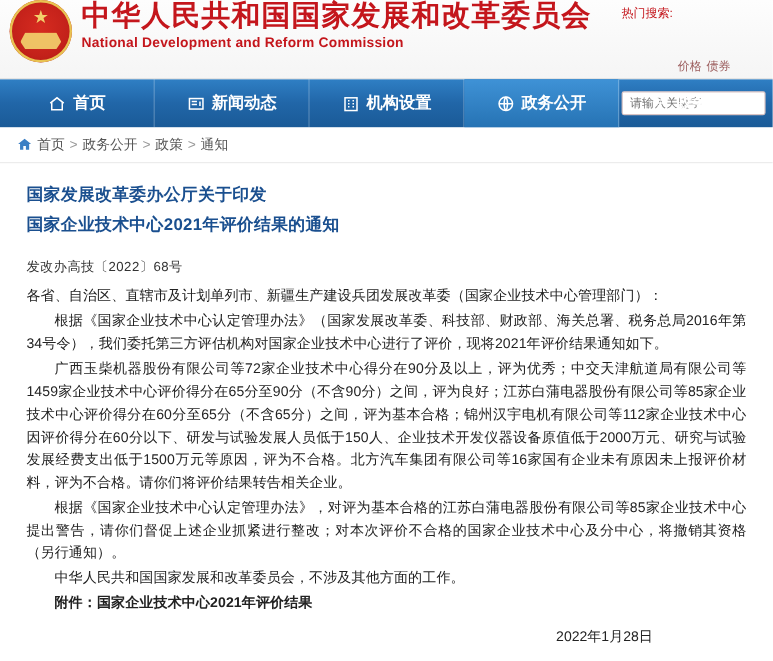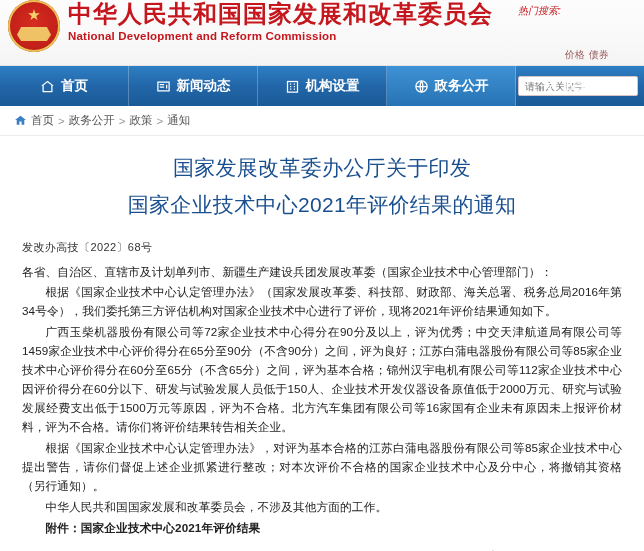--- a/index.html
+++ b/index.html
@@ -71,21 +71,21 @@
     white-space: nowrap;
   }
   .header-right {
     position: absolute;
     right: 6px; top: 4px;
     width: 120px;
     font-size: 10px;
     color: #b6242a;
   }
   .hot-line { display:flex; gap:4px; white-space: nowrap; overflow: hidden; }
-  .hot-label { color: #c4161c; font-style: italic; }
+  .hot-label { color: #c4161c; }
   .hot-item { color: #9b5c5c; margin-top: 44px; }
   .search-box {
     margin-top: 14px;
     height: 20px;
     border: 1px solid #d9c3c3;
     background: #fff;
     display: flex;
     align-items: center;
     padding: 0 4px;
     border-radius: 2px;
@@ -143,24 +143,23 @@
   .crumb .home-ico { color:#3b7fc4; display:inline-flex; }
   .crumb a { color: #555; text-decoration: none; }
   .crumb .sep { color: #999; }
   .crumb .cur { color: #555; }
 
   
   .article {
     padding: 14px 22px 0 22px;
   }
   .doc-title {
-    text-align: center;
     color: #1a4f8f;
-    font-weight: normal;
-    font-size: 21px;
+    font-weight: bold;
+    font-size: 14px;
     line-height: 1.75;
     letter-spacing: .3px;
   }
   .doc-number {
     text-align: left;
     font-size: 11px;
     color: #333;
     margin-top: 16px;
     margin-bottom: 8px;
     letter-spacing: .4px;

